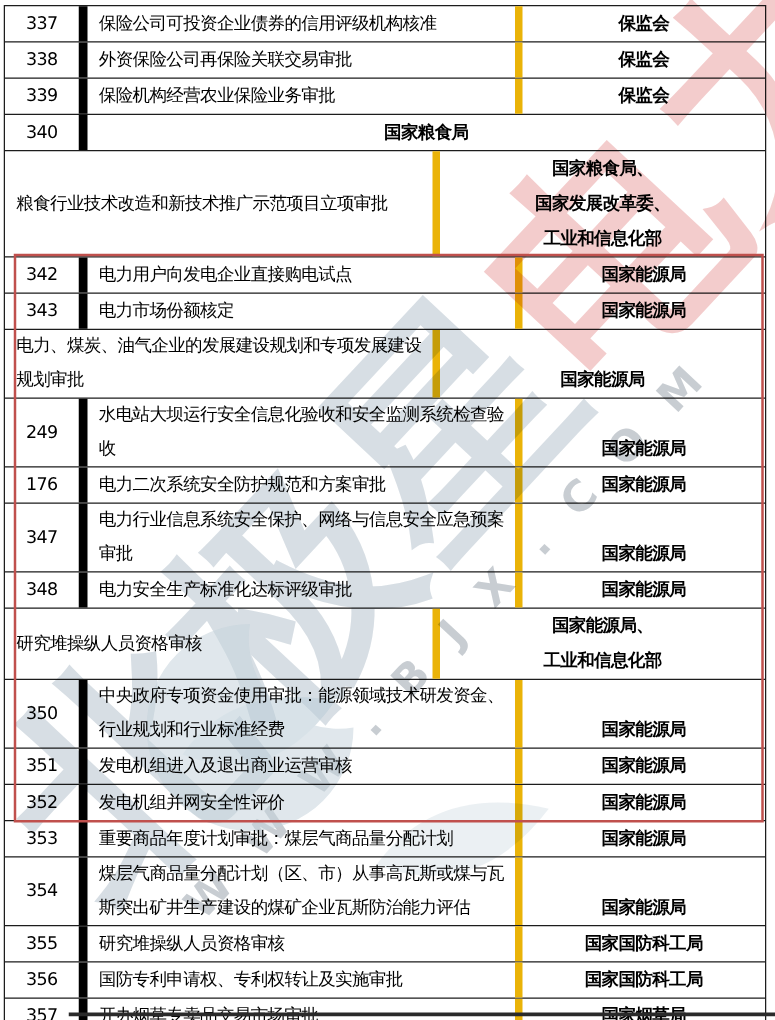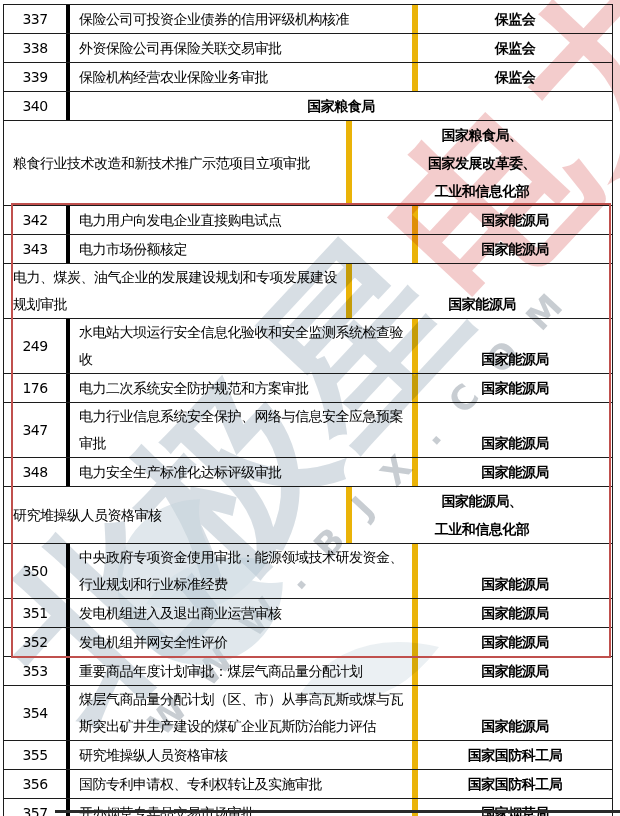--- a/index.html
+++ b/index.html
@@ -11,21 +11,21 @@
   .approval-table{
     position:absolute;left:3px;top:4px;width:610px;z-index:1;
     border:1px solid #1c1c1c;box-sizing:border-box;background:transparent;
   }
   .row{display:flex;border-bottom:1px solid #1c1c1c;min-height:27px;}
   .row:last-child{border-bottom:none;}
   .cell{
     display:flex;align-items:center;box-sizing:border-box;
     font-size:14px;line-height:27px;letter-spacing:-0.5px;
   }
-  .c-no{width:66px;justify-content:center;border-right:4px solid #000000;}
+  .c-no{width:66px;justify-content:center;border-right:7px solid #000000;}
   .c-item{width:348px;padding:0 4px 0 9px;border-right:6px solid #eab308;word-break:break-all;}
   .c-agency{flex:1;flex-direction:column;justify-content:flex-end;text-align:center;font-weight:bold;}
   .agency-line{line-height:28px;}
   
   .highlight-box{
     position:absolute;left:11px;right:9px;z-index:3;pointer-events:none;
     border:2px solid #c0504d;box-sizing:border-box;background:transparent;
   }
   
   .bottom-rule{position:absolute;left:55px;right:0;top:810px;height:3px;background:#2a2a2a;z-index:1;}

